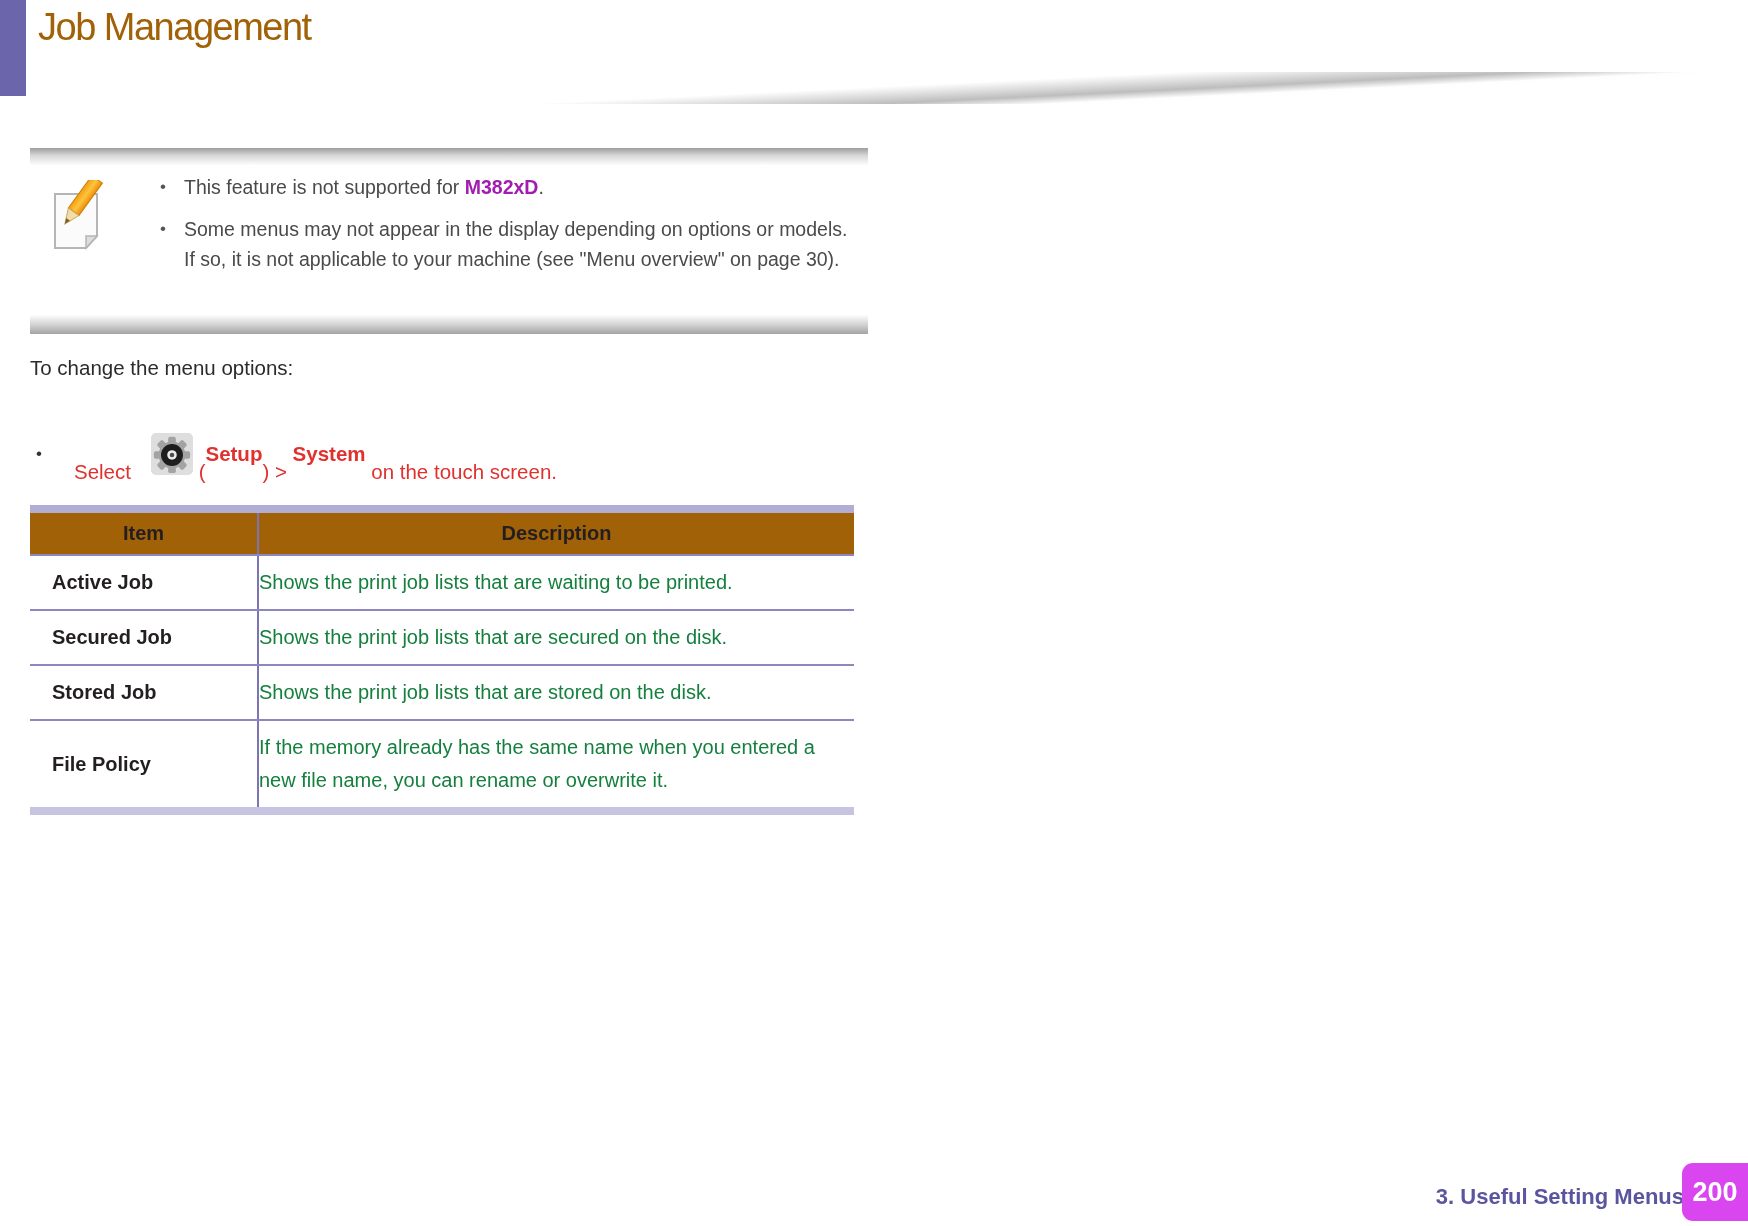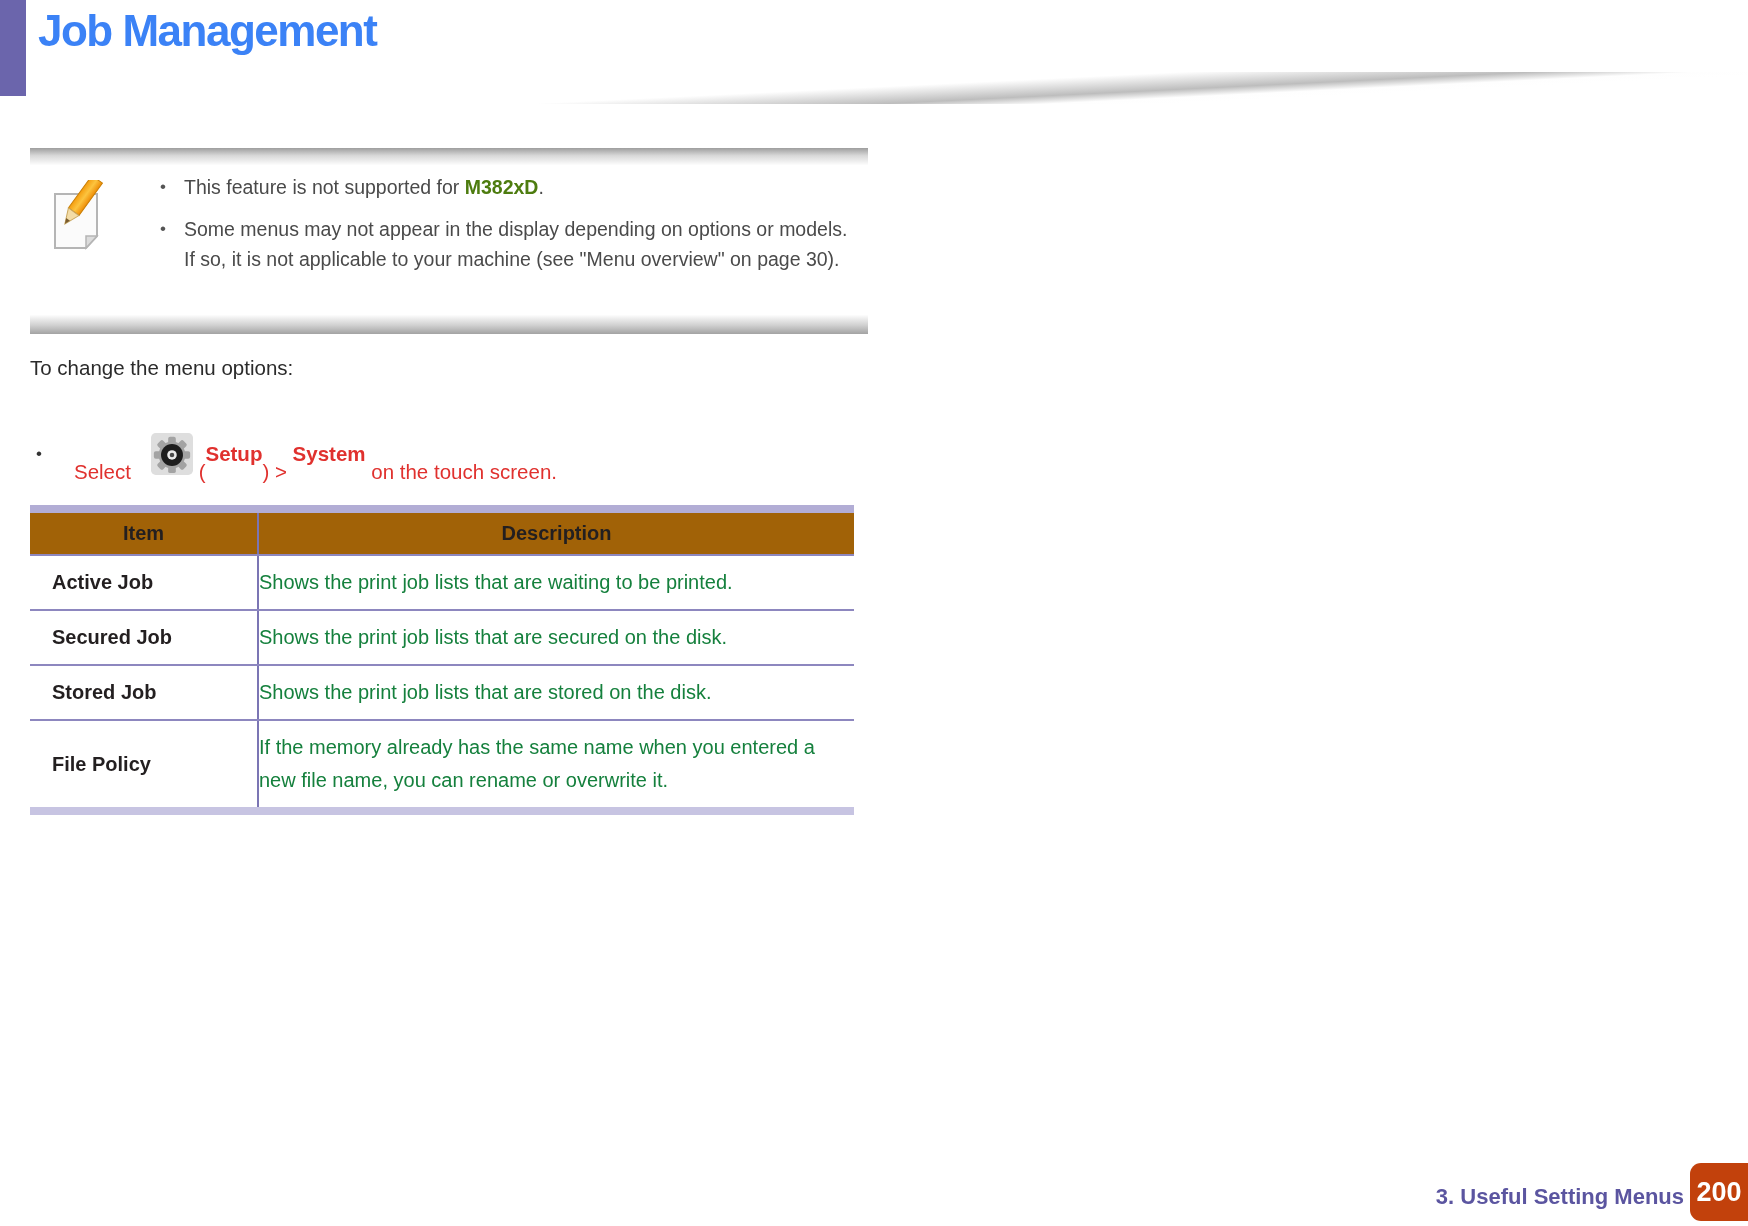--- a/index.html
+++ b/index.html
@@ -14,23 +14,23 @@
   .page { position: absolute; inset: 0; }
 
   
   .corner-bar {
     position: absolute; left: 0; top: 0;
     width: 26px; height: 96px;
     background: #6b65ac;
   }
   .page-title {
     position: absolute; left: 38px; top: 6px;
-    font-size: 44px; font-weight: bold;
+    font-size: 38px; font-weight: normal;
     letter-spacing: -1.5px;
-    color: #3b82f6;
+    color: #a16207;
   }
   .title-rule {
     position: absolute; left: 55px; right: 0; top: 72px;
     height: 32px;
     background: linear-gradient(177.2deg, rgba(255,255,255,0) 48%, #bdbdbd 63%, rgba(250,250,250,0.2) 70%, rgba(255,255,255,0) 75%);
   }
 
   
   .note-box {
     position: absolute; left: 30px; top: 148px;
@@ -56,21 +56,21 @@
     position: relative;
     padding-left: 24px;
     margin-bottom: 12px;
     font-size: 19.5px; line-height: 30px;
     color: #4a4a4a;
   }
   .note-list li .bullet-dot {
     position: absolute; left: 0; top: 0;
     color: #555; font-size: 17px;
   }
-  .note-list b { color: #4d7c0f; }
+  .note-list b { color: #a21caf; }
 
   
   .intro-text {
     position: absolute; left: 30px; top: 356px;
     font-size: 20.5px; color: #2b2b2b;
   }
   .select-line {
     position: absolute; left: 36px; top: 424px; right: 40px;
     font-size: 20.5px; color: #e0312e;
     display: flex; align-items: center;
@@ -121,22 +121,22 @@
 
   
   .footer-chapter {
     position: absolute; right: 64px; top: 1184px;
     font-size: 22px; font-weight: bold;
     color: #5b55a0;
     letter-spacing: 0px;
   }
   .page-number-box {
     position: absolute; right: 0; top: 1163px;
-    width: 58px; height: 58px;
-    background: #c2410c;
+    width: 66px; height: 58px;
+    background: #d946ef;
     border-radius: 11px 0 0 11px;
     display: flex; align-items: center; justify-content: center;
   }
   .page-number-box .num {
     color: #ffffff; font-size: 27px; font-weight: bold;
   }
 </style>
 </head>
 <body>
 

